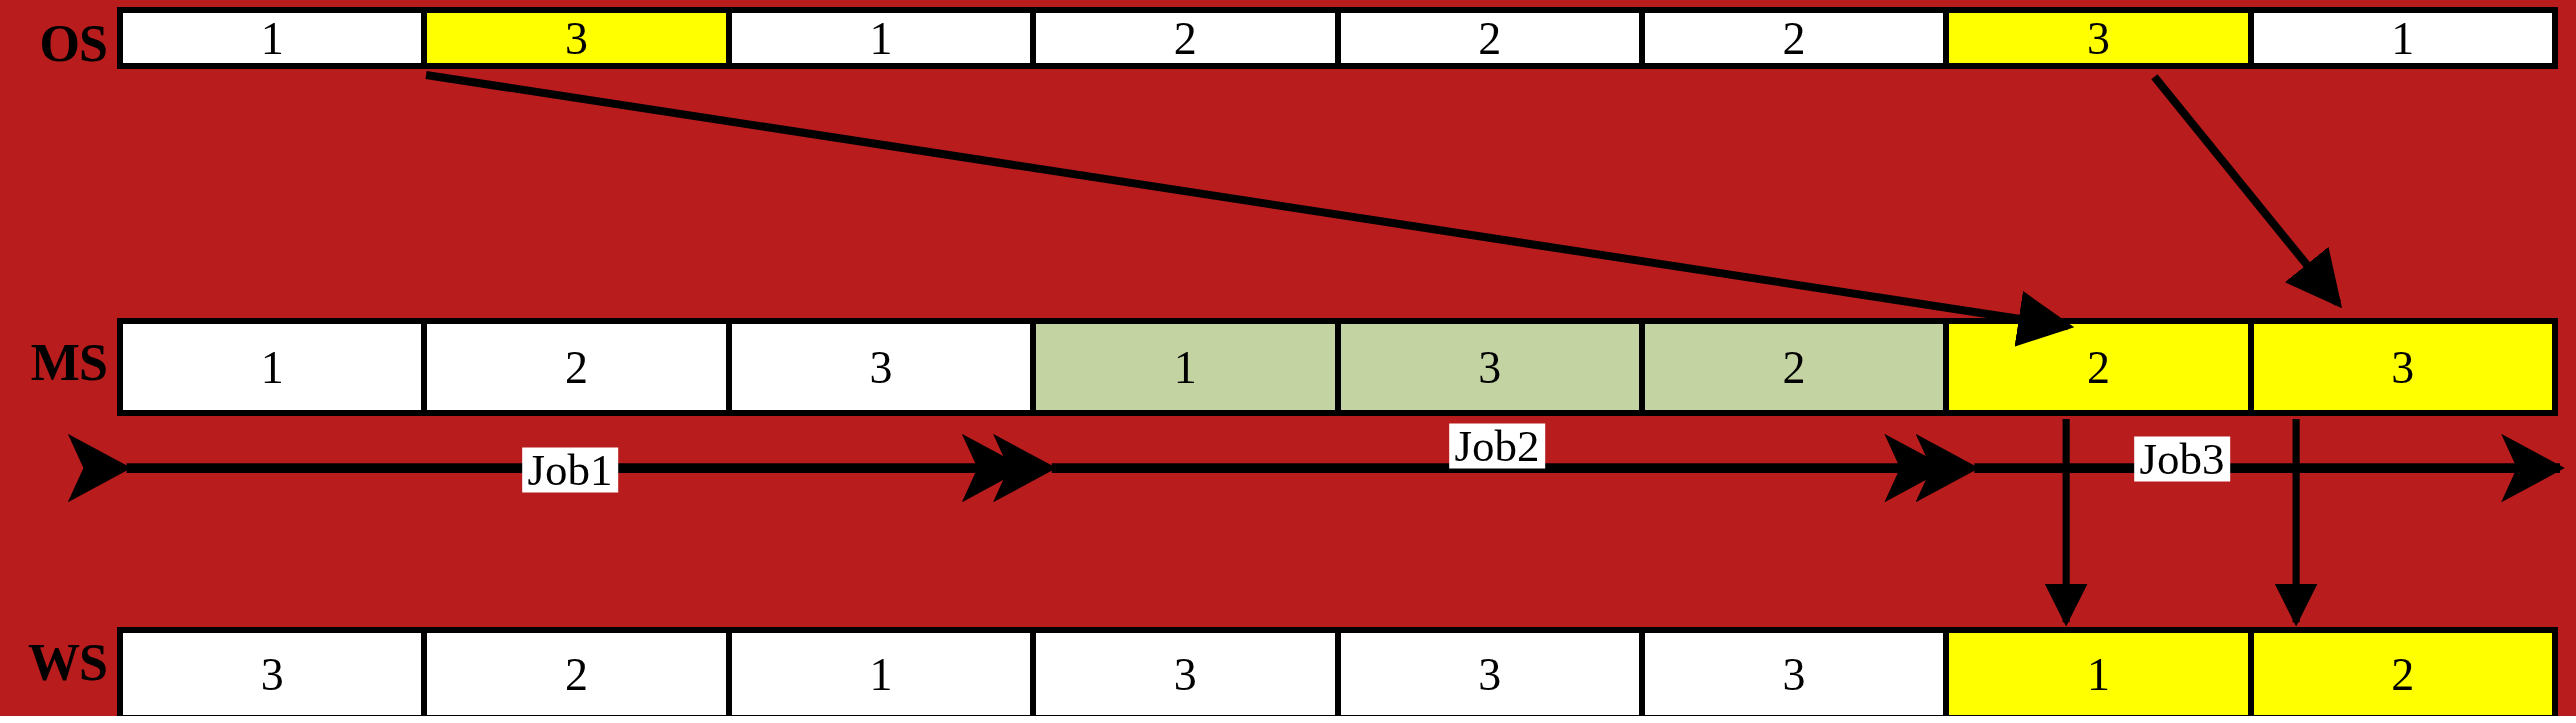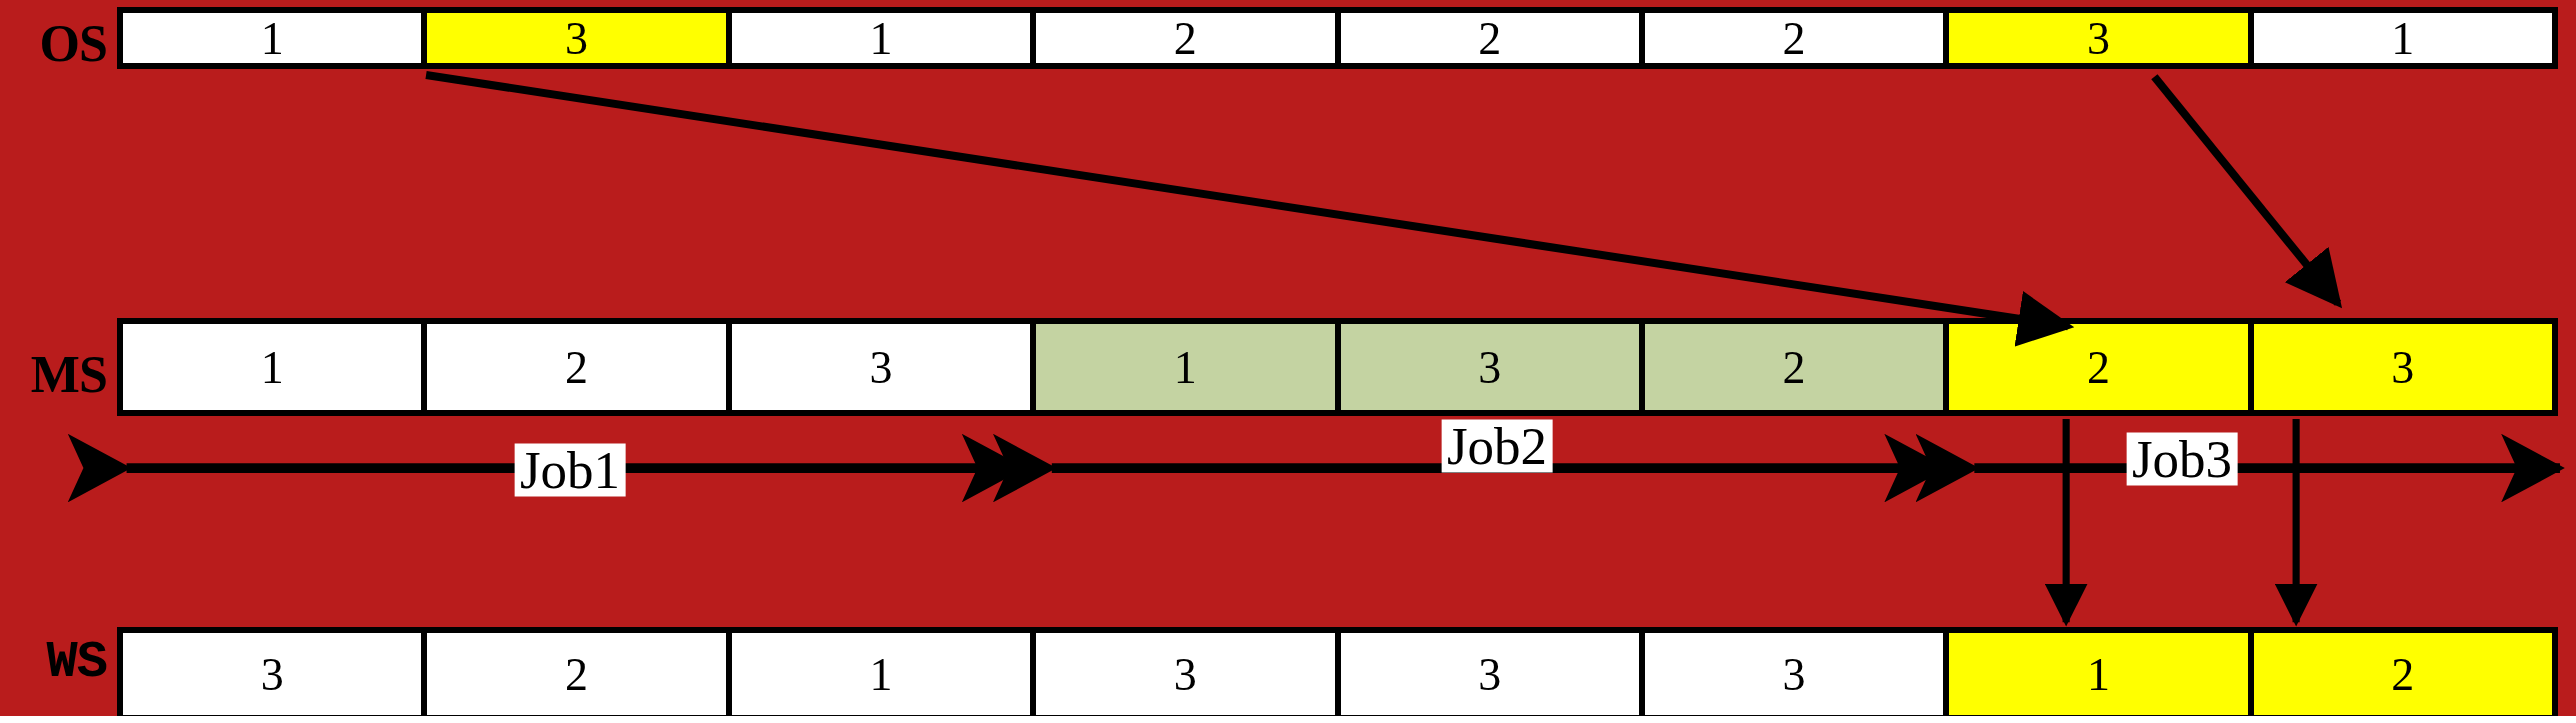--- a/index.html
+++ b/index.html
@@ -41,21 +41,21 @@
   }
   .cell:last-child{border-right:none;}
   .svgfull{
     position:absolute;
     left:0;top:0;
     width:2576px;height:724px;
     pointer-events:none;
   }
   .joblabel{
     position:absolute;
-    font-size:53px;
+    font-size:45px;
     color:#000;
     background:#fff;
     padding:0 5.3px;
     line-height:1;
     transform:translate(-50%,-50%);
     white-space:nowrap;
   }
 </style>
 </head>
 <body>
@@ -83,21 +83,21 @@
         <span>2</span>
       </div>
       <div class="cell" style="flex: 1 1 0px; background: rgb(255, 255, 0);">
         <span>3</span>
       </div>
       <div class="cell" style="flex: 1 1 0px; background: rgb(255, 255, 255);">
         <span>1</span>
       </div>
     </div>
 
-  <div class="row-label" style="top:349px;">MS</div>
+  <div class="row-label" style="top:337px;">MS</div>
   <div class="track" id="track-ms" style="left:117px;top:318px;width:2441px;height:98px;">
       <div class="cell" style="flex: 1 1 0px; background: rgb(255, 255, 255);">
         <span>1</span>
       </div>
       <div class="cell" style="flex: 1 1 0px; background: rgb(255, 255, 255);">
         <span>2</span>
       </div>
       <div class="cell" style="flex: 1 1 0px; background: rgb(255, 255, 255);">
         <span>3</span>
       </div>
@@ -111,21 +111,21 @@
         <span>2</span>
       </div>
       <div class="cell" style="flex: 1 1 0px; background: rgb(255, 255, 0);">
         <span>2</span>
       </div>
       <div class="cell" style="flex: 1 1 0px; background: rgb(255, 255, 0);">
         <span>3</span>
       </div>
     </div>
 
-  <div class="row-label" style="top:637px;font-family:Liberation Mono, monospace;">WS</div>
+  <div class="row-label" style="top:637px;">WS</div>
   <div class="track" id="track-ws" style="left:117px;top:627px;width:2441px;height:94px;">
       <div class="cell" style="flex: 1 1 0px; background: rgb(255, 255, 255);">
         <span>3</span>
       </div>
       <div class="cell" style="flex: 1 1 0px; background: rgb(255, 255, 255);">
         <span>2</span>
       </div>
       <div class="cell" style="flex: 1 1 0px; background: rgb(255, 255, 255);">
         <span>1</span>
       </div>

